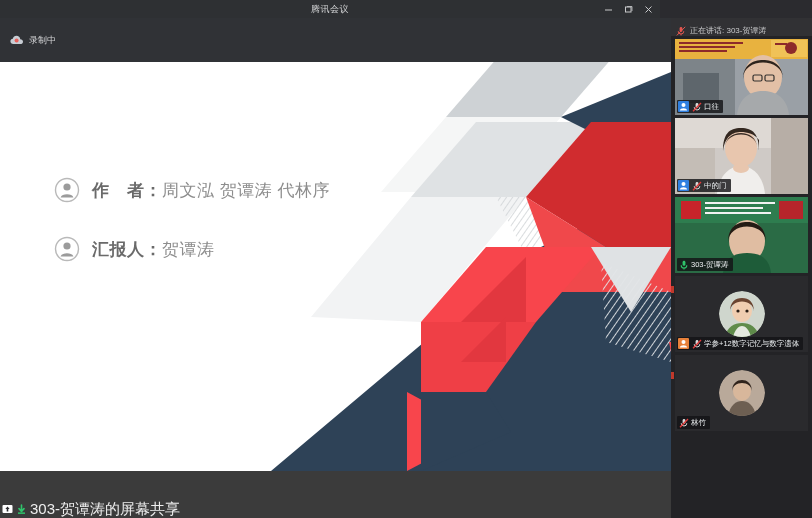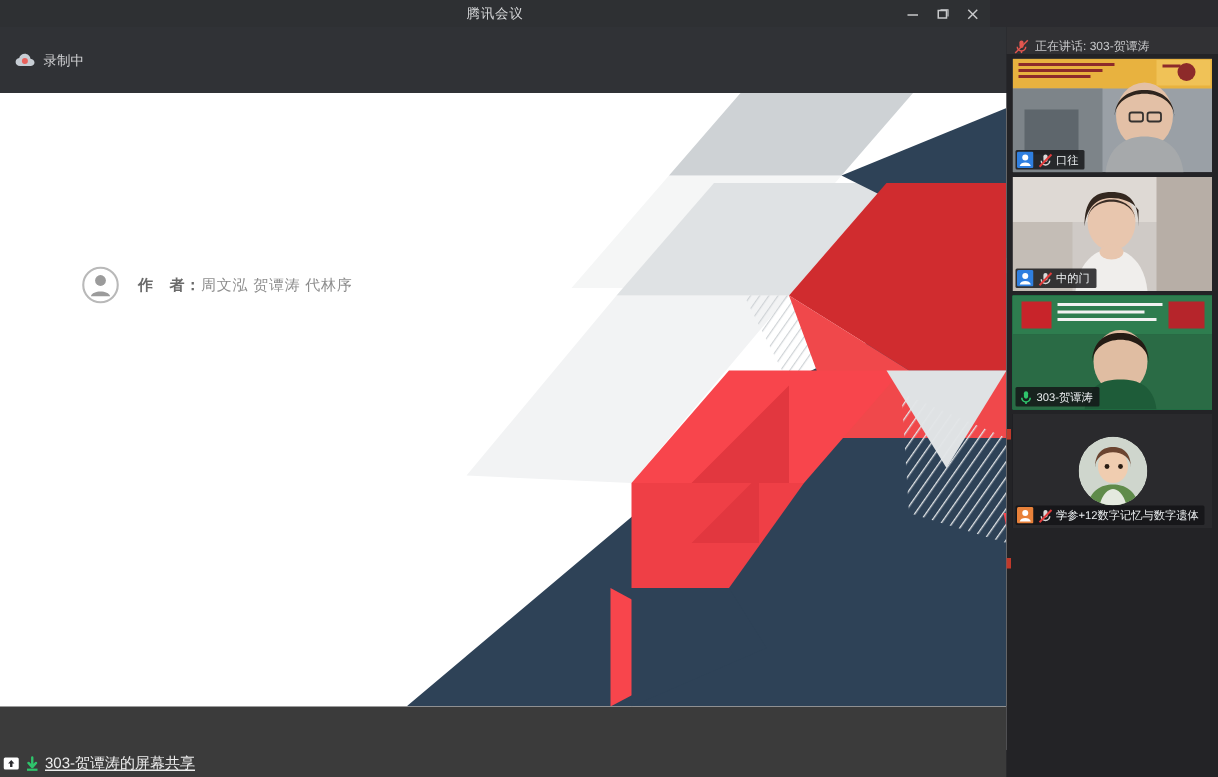--- a/index.html
+++ b/index.html
@@ -71,41 +71,41 @@
   .slide-title {
     font-size: 23px; font-weight: bold; color: #333333;
     line-height: 1.45; letter-spacing: .5px; white-space: pre-line;
   }
   .slide-meta { margin-top: 40px; }
   .meta-row {
     display: flex; align-items: center; gap: 12px;
     margin-bottom: 33px;
   }
   .meta-icon { width: 26px; height: 26px; flex: 0 0 26px; }
-  .meta-text { font-size: 10px; color: #8d8d8d; letter-spacing: .5px; }
+  .meta-text { font-size: 17px; color: #8d8d8d; letter-spacing: .5px; }
   .meta-text b { color: #6a6a6a; font-weight: bold; }
 
   .slide-footerband {
     position: absolute; left: 0; bottom: 0;
     width: 671px; height: 29px;
     background: #3b3b3b;
   }
 
   
   .statusbar {
     position: absolute; left: 0; bottom: 0;
     width: 671px; height: 18px;
     background: #3b3b3b;
     display: flex; align-items: center;
   }
   .status-chip {
     display: flex; align-items: center; gap: 3px;
     margin-left: 2px;
   }
-  .status-text { font-size: 10px; color: #ededed; text-decoration: underline; }
+  .status-text { font-size: 15px; color: #ededed; }
 
   
   .panel {
     position: absolute; left: 671px; top: 18px;
     width: 141px; height: 500px;
     background: #232326;
   }
   .panel-header {
     height: 18px; width: 141px;
     background: #313134;
@@ -242,20 +242,28 @@
         <div class="slide-meta">
           <div class="meta-row">
             <svg class="meta-icon" viewBox="0 0 26 26">
               <circle cx="13" cy="13" r="11.5" fill="none" stroke="#b9b9b9" stroke-width="1.4"></circle>
               <circle cx="13" cy="10" r="3.6" fill="#9b9b9b"></circle>
               <path d="M6.6 20.5 C7.6 16.3 18.4 16.3 19.4 20.5 Z" fill="#9b9b9b"></path>
             </svg>
             <div class="meta-text"><b>作　者：</b><span>周文泓 贺谭涛 代林序</span></div>
           </div>
 
+          <div class="meta-row">
+            <svg class="meta-icon" viewBox="0 0 26 26">
+              <circle cx="13" cy="13" r="11.5" fill="none" stroke="#b9b9b9" stroke-width="1.4"></circle>
+              <circle cx="13" cy="10" r="3.6" fill="#9b9b9b"></circle>
+              <path d="M6.6 20.5 C7.6 16.3 18.4 16.3 19.4 20.5 Z" fill="#9b9b9b"></path>
+            </svg>
+            <div class="meta-text"><b>汇报人：</b><span>贺谭涛</span></div>
+          </div>
         </div>
       </div>
     </div>
 
     <div class="slide-footerband"></div>
   </div>
 
   <div class="statusbar">
     <div class="status-chip">
       <svg width="11" height="11" viewBox="0 0 11 11">
@@ -409,20 +417,42 @@
             <svg width="10" height="10" viewBox="0 0 10 10">
                 <rect x="3.6" y="1" width="2.8" height="5" rx="1.4" fill="#d9d9d9"></rect>
                 <path d="M2.2 5.2 a2.8 2.8 0 0 0 5.6 0" fill="none" stroke="#d9d9d9" stroke-width="1"></path>
                 <line x1="1" y1="9.2" x2="9" y2="1" stroke="#e23b3b" stroke-width="1.3"></line>
               </svg>
           </span>
           <span class="chip-name">学参+12数字记忆与数字遗体</span>
         </div>
       </div>
 
+      <div class="tile">
+        <div class="tile-avatar-wrap">
+          <div class="tile-avatar">
+            <svg viewBox="0 0 46 46" width="46" height="46">
+              <circle cx="23" cy="23" r="23" fill="#b9a99a"></circle>
+              <ellipse cx="23" cy="21" rx="9" ry="10" fill="#d8b79b"></ellipse>
+              <path d="M13 22 C13 10 33 10 33 22 C33 13 28 10 23 10 C18 10 13 13 13 22Z" fill="#31241c"></path>
+              <path d="M9 46 C11 35 17 31 23 31 C29 31 35 35 37 46 Z" fill="#6d5f52"></path>
+            </svg>
+          </div>
+        </div>
+        <div class="name-chip">
+          <span class="chip-mic">
+            <svg width="10" height="10" viewBox="0 0 10 10">
+                <rect x="3.6" y="1" width="2.8" height="5" rx="1.4" fill="#d9d9d9"></rect>
+                <path d="M2.2 5.2 a2.8 2.8 0 0 0 5.6 0" fill="none" stroke="#d9d9d9" stroke-width="1"></path>
+                <line x1="1" y1="9.2" x2="9" y2="1" stroke="#e23b3b" stroke-width="1.3"></line>
+              </svg>
+          </span>
+          <span class="chip-name">林竹</span>
+        </div>
+      </div>
 
     </div>
   </div>
 
   <div class="edge-mark" style="top:286px;"></div>
   <div class="edge-mark" style="top:372px;"></div>
 
 </div>
 
 </body></html>

